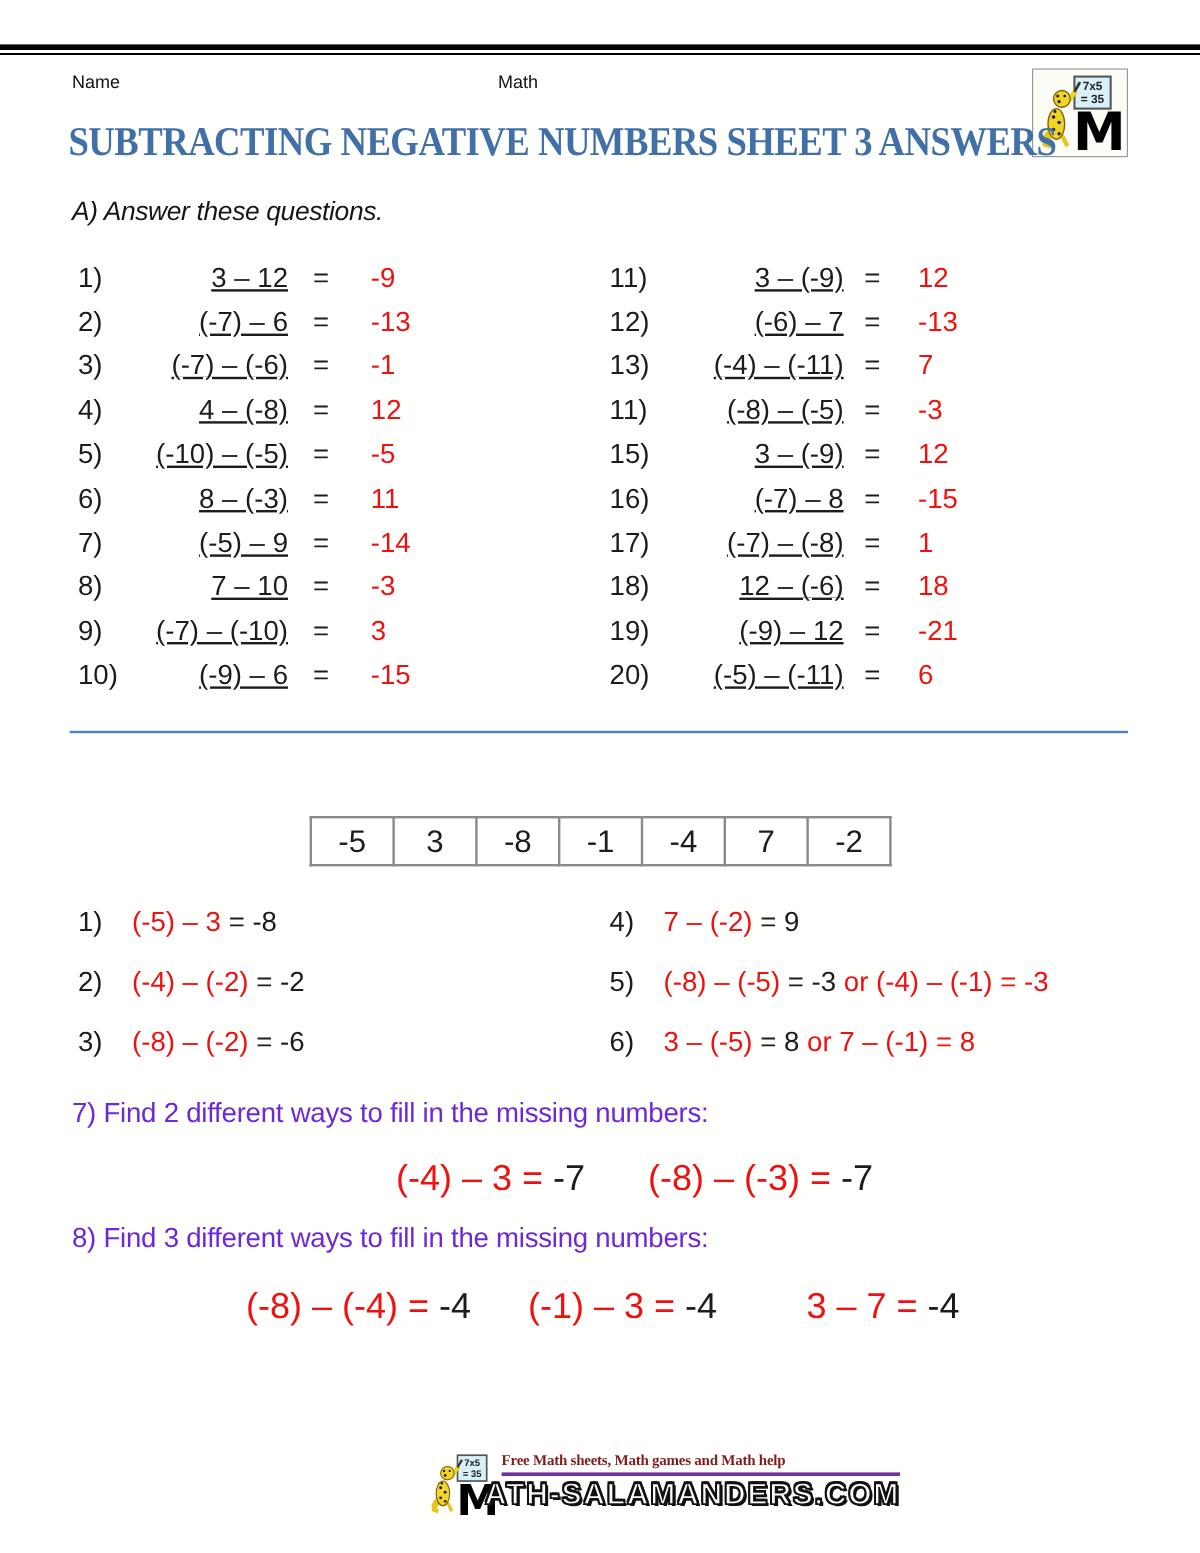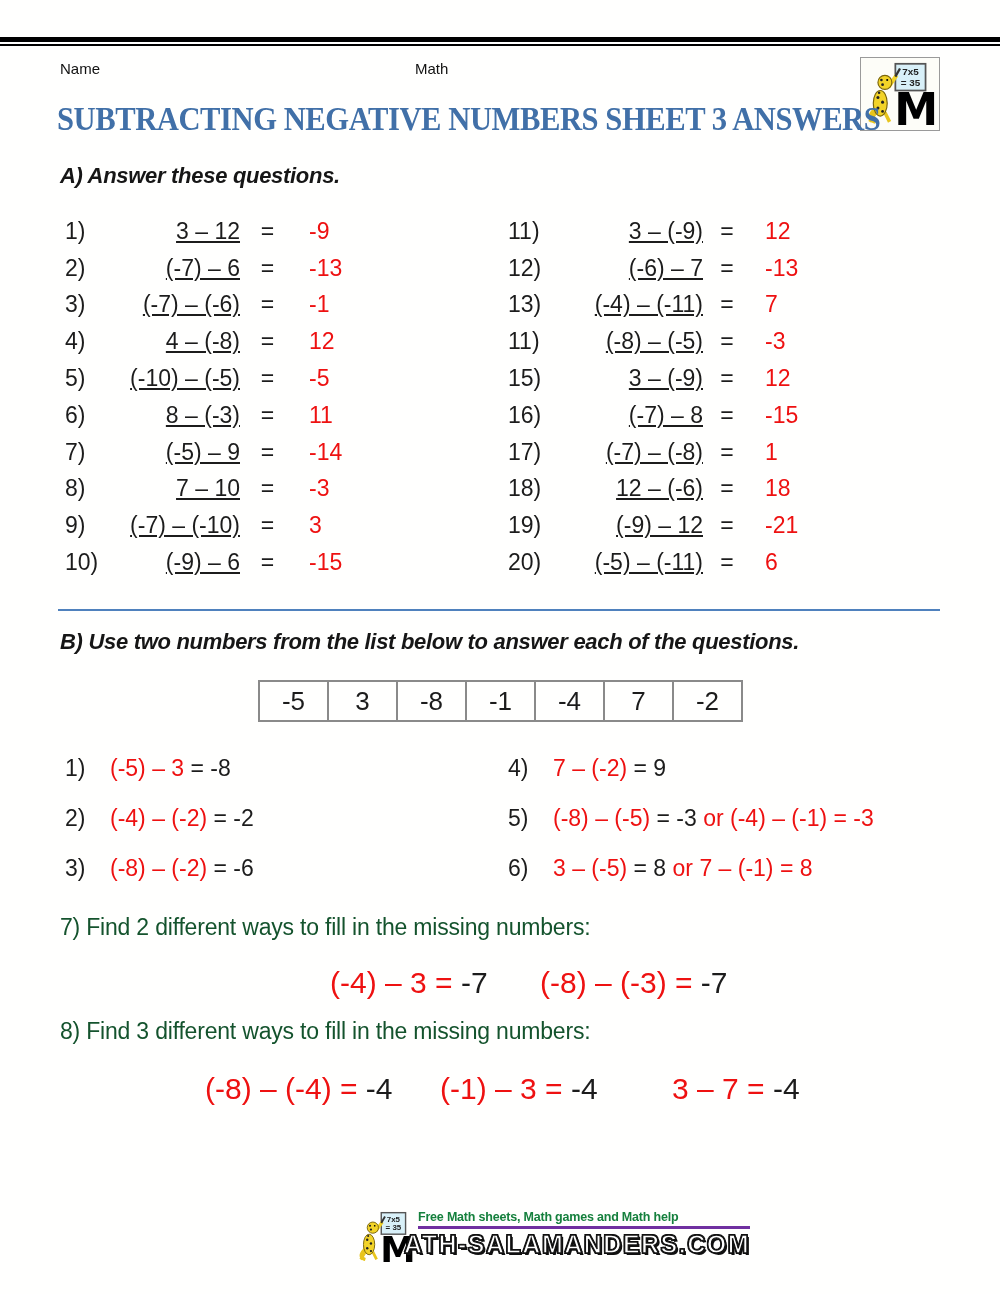--- a/index.html
+++ b/index.html
@@ -22,21 +22,21 @@
   }
 
   .title {
     position:absolute; left:57px; top:100px; white-space:nowrap;
     font-family:"Liberation Serif", serif; font-weight:700; font-size:34px;
     color:#4170a8; transform:scaleX(0.9); transform-origin:left center; letter-spacing:-0.5px;
   }
 
   .sec-heading {
     position:absolute; left:60px; white-space:nowrap;
-    font-style:italic; font-size:22px; color:#161616; letter-spacing:-0.3px;font-weight:bold;
+    font-style:italic; font-size:22px; color:#161616; letter-spacing:-0.3px;
   }
   .a-heading { top:163px; }
   .b-heading { top:629px; }
 
   .a-col {
     position:absolute; top:213px; display:grid; grid-auto-rows:36.8px; align-items:center;
     font-size:23px; color:#1c1c1c;
   }
   .a-col-left  { left:65px;  grid-template-columns:45px 130px 55px 110px; }
   .a-col-right { left:508px; grid-template-columns:45px 150px 48px 100px; }
@@ -59,32 +59,32 @@
   .b-row {
     position:absolute; display:grid; grid-template-columns:45px auto;
     font-size:23px; color:#1c1c1c; white-space:nowrap; align-items:center; height:32px;
   }
   .b-left  { left:65px; }
   .b-right { left:508px; }
   .red { color:#ee1111; }
   .blk { color:#1c1c1c; }
 
   .q-heading {
-    position:absolute; left:60px; font-size:23px; color:#14532d; white-space:nowrap;
+    position:absolute; left:60px; font-size:23px; color:#6d28d9; white-space:nowrap;
     letter-spacing:-0.2px;
   }
   .q7-heading { top:914px; }
   .q8-heading { top:1018px; }
   .eq-item { position:absolute; font-size:30px; white-space:nowrap; }
 
   .footer {
     position:absolute; left:356px; top:1210px; display:flex; align-items:flex-start;
   }
   .footer-col { display:flex; flex-direction:column; margin-left:4px; }
-  .tagline { font-size:12.5px; font-weight:700; color:#15803d; white-space:nowrap; letter-spacing:-0.2px; }
+  .tagline { font-size:12.5px; font-weight:700; color:#7f1d1d; white-space:nowrap; letter-spacing:-0.2px;font-family:Liberation Serif, serif; }
   .purple-rule { height:3px; background:#7030a0; margin:2px 0 0 0; width:100%; }
   .wordmark {
     margin-left:-14px; margin-top:1px; white-space:nowrap;
     font-weight:800; font-size:25px; letter-spacing:1.5px;
     color:#ffffff; -webkit-text-stroke:1.3px #111;
     text-shadow:1px 1px 0 #111, -1px -1px 0 #111, 1px -1px 0 #111, -1px 1px 0 #111, 2px 2px 0 #111;
   }
   svg text { user-select:none; }
 </style>
 </head>
@@ -207,21 +207,20 @@
       <span class="a-eq">=</span>
       <span class="a-ans">-21</span>
     <span class="a-num">20)</span>
       <span class="a-expr">(-5) – (-11)</span>
       <span class="a-eq">=</span>
       <span class="a-ans">6</span>
   </div>
 
   <div class="divider"></div>
 
-  <div class="sec-heading b-heading">B) Use two numbers from the list below to answer each of the questions.</div>
 
   <table class="numlist">
     <tbody>
         <tr>
       <td>-5</td>
       <td>3</td>
       <td>-8</td>
       <td>-1</td>
       <td>-4</td>
       <td>7</td>

